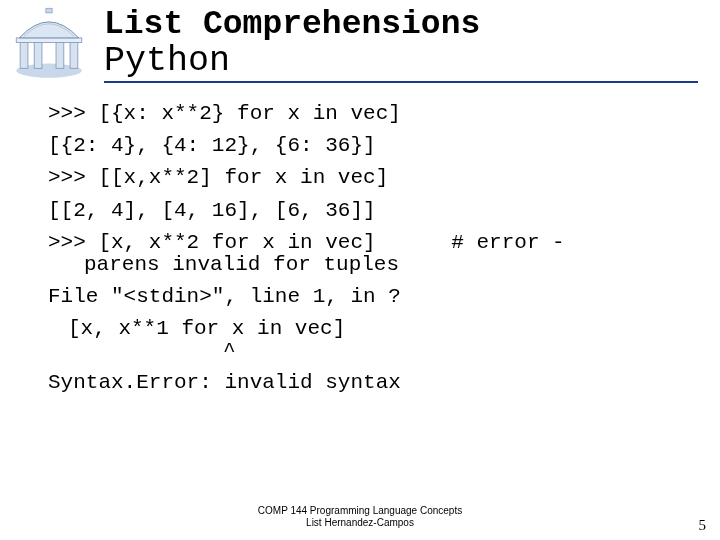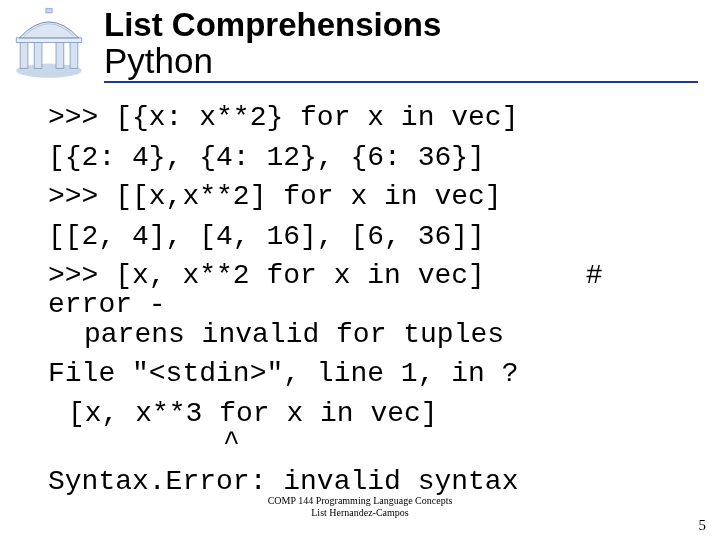--- a/index.html
+++ b/index.html
@@ -7,20 +7,21 @@
     width: 720px;
     height: 540px;
     background: #ffffff;
     font-family: Arial, Helvetica, sans-serif;
     position: relative;
     overflow: hidden;
   }
   .header {
     position: relative;
     padding-top: 8px;
+    font-family: Liberation Mono, monospace;
   }
   .logo {
     position: absolute;
     left: 10px;
     top: 2px;
     width: 78px;
     height: 78px;
   }
   .title {
     font-size: 33px;
@@ -40,37 +41,37 @@
     border-top: 2px solid #1a3a8c;
     margin-left: 104px;
     margin-right: 22px;
     margin-top: 2px;
   }
   .content {
     margin-left: 48px;
     margin-right: 22px;
     margin-top: 20px;
     font-family: "Courier New", Courier, monospace;
-    font-size: 28px;
+    font-size: 21px;
     color: #000;
     line-height: 1.05;
   }
   .content .block {
     margin-bottom: 10px;
   }
   .indent1 { padding-left: 36px; }
   .indent2 { padding-left: 20px; }
   .caret { padding-left: 175px; }
   .footer {
     position: absolute;
-    bottom: 22px;
+    bottom: 12px;
     left: 0;
     width: 100%;
     text-align: center;
-    font-family: Liberation Serif, serif;
+    font-family: Liberation Sans, sans-serif;
     font-size: 10px;
     color: #000;
     line-height: 1.15;
   }
   .pagenum {
     position: absolute;
     bottom: 6px;
     right: 14px;
     font-family: Georgia, "Times New Roman", serif;
     font-size: 15px;
@@ -101,21 +102,21 @@
   <div class="block">&gt;&gt;&gt; [{x: x**2} for x in vec]</div>
   <div class="block">[{2: 4}, {4: 12}, {6: 36}]</div>
   <div class="block">&gt;&gt;&gt; [[x,x**2] for x in vec]</div>
   <div class="block">[[2, 4], [4, 16], [6, 36]]</div>
   <div class="block">
     <span>&gt;&gt;&gt; [x, x**2 for x in vec]</span>&nbsp;&nbsp;&nbsp;&nbsp;&nbsp;&nbsp;<span># error -</span>
     <div class="indent1">parens invalid for tuples</div>
   </div>
   <div class="block">File "&lt;stdin&gt;", line 1, in ?</div>
   <div class="block">
-    <div class="indent2">[x, x**3 for x in vec]</div>
+    <div class="indent2">[x, x**1 for x in vec]</div>
     <div class="caret">^</div>
   </div>
   <div class="block">Syntax.Error: invalid syntax</div>
 </div>
 
 <div class="footer">
   <div>COMP 144 Programming Language Concepts</div>
   <div>List Hernandez-Campos</div>
 </div>
 <div class="pagenum">5</div>

